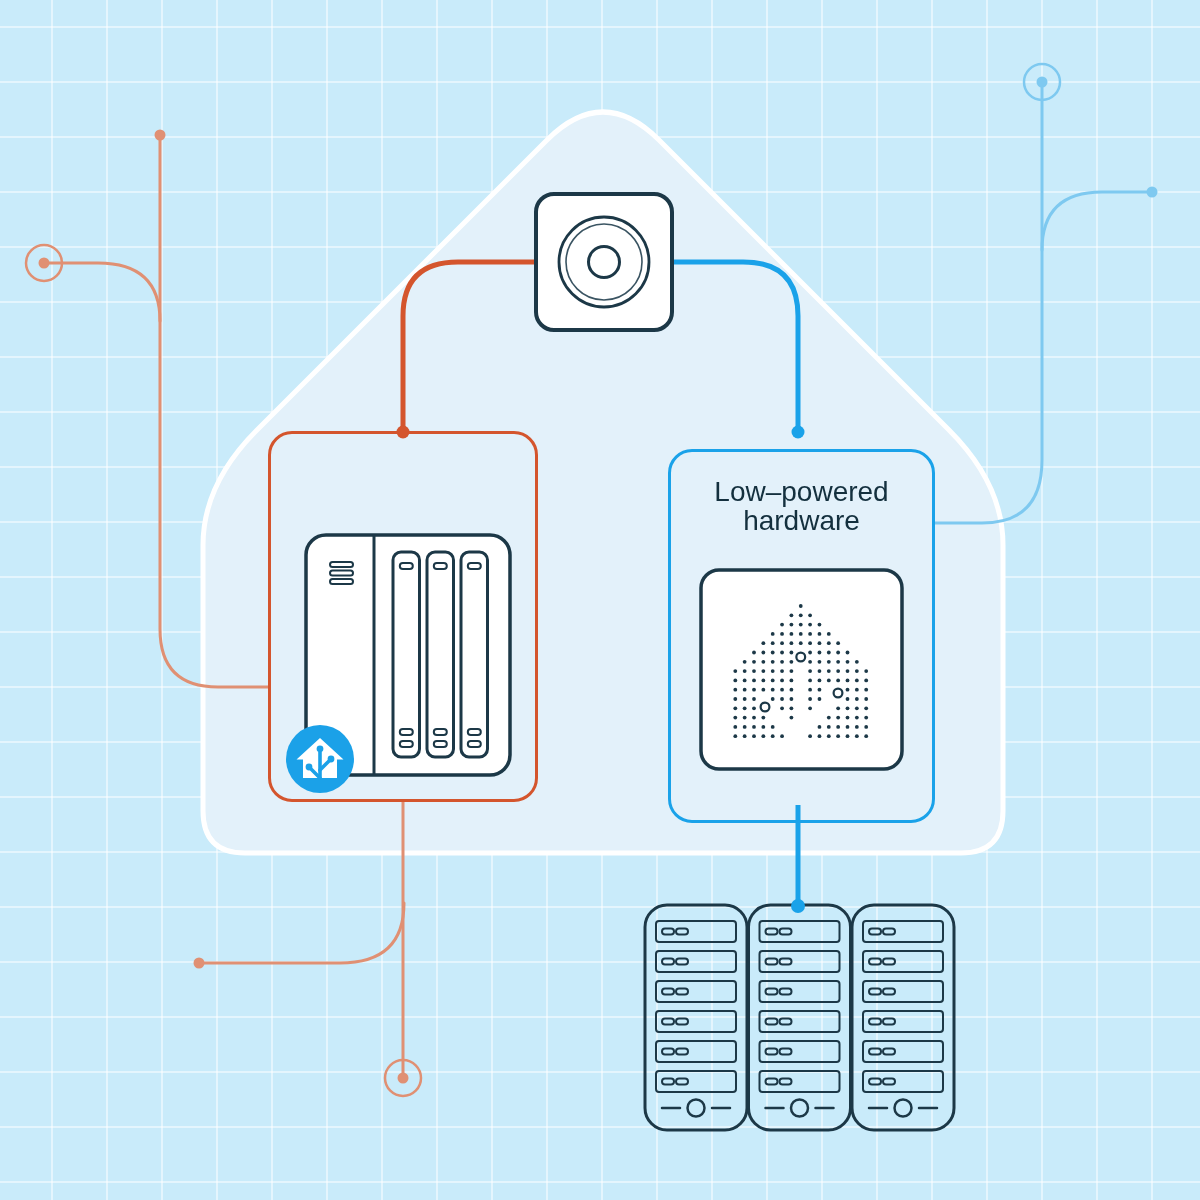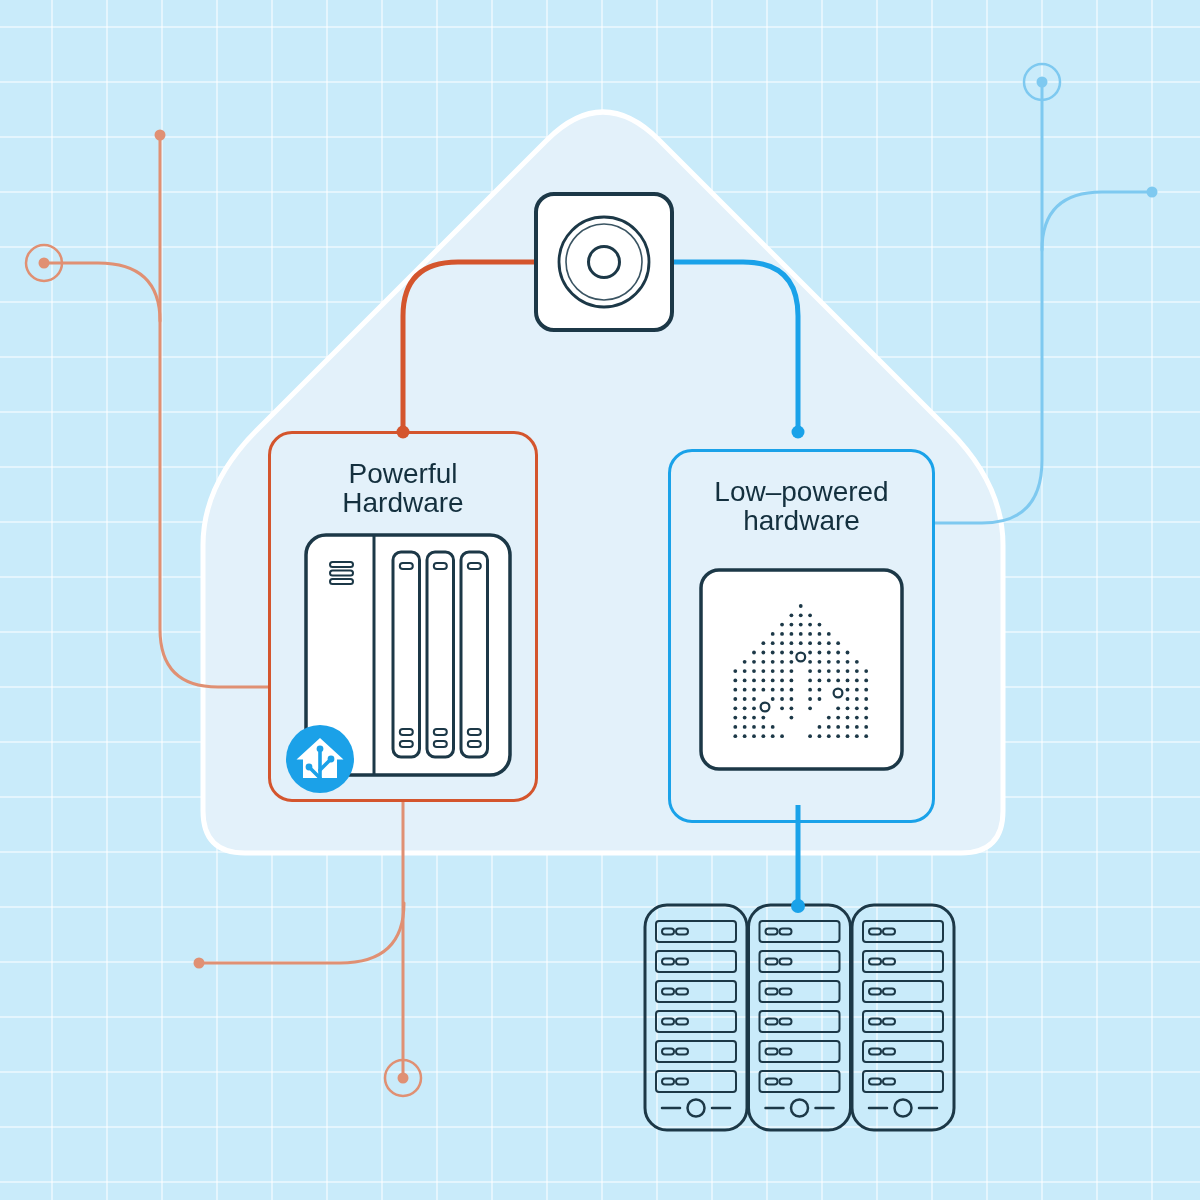--- a/index.html
+++ b/index.html
@@ -157,21 +157,20 @@
           <line x1="869" y1="1108" x2="887" y2="1108" stroke="#1C3847" stroke-width="2.5" stroke-linecap="round"></line>
           <circle cx="903" cy="1108" r="8.5" fill="none" stroke="#1C3847" stroke-width="2.5"></circle>
           <line x1="919" y1="1108" x2="937" y2="1108" stroke="#1C3847" stroke-width="2.5" stroke-linecap="round"></line>
         </g>
       </g>
 
     <circle cx="798" cy="906" r="7" fill="#1AA2E9"></circle>
   </svg>
 
   <div class="card card-powerful">
-    <div class="card-title">Powerful Hardware</div>
 
     <svg class="nas-wrap" viewBox="0 0 210 250">
       <rect x="3" y="2" width="204" height="240" rx="20" fill="#FFFFFF" stroke="#1C3847" stroke-width="3.5"></rect>
       <line x1="71" y1="3" x2="71" y2="241" stroke="#1C3847" stroke-width="3"></line>
       <g fill="none" stroke="#1C3847" stroke-width="2">
         <rect x="27" y="29" width="23" height="5" rx="2.5"></rect>
         <rect x="27" y="37.5" width="23" height="5" rx="2.5"></rect>
         <rect x="27" y="46" width="23" height="5" rx="2.5"></rect>
       </g>
       <g id="nas-bays">

